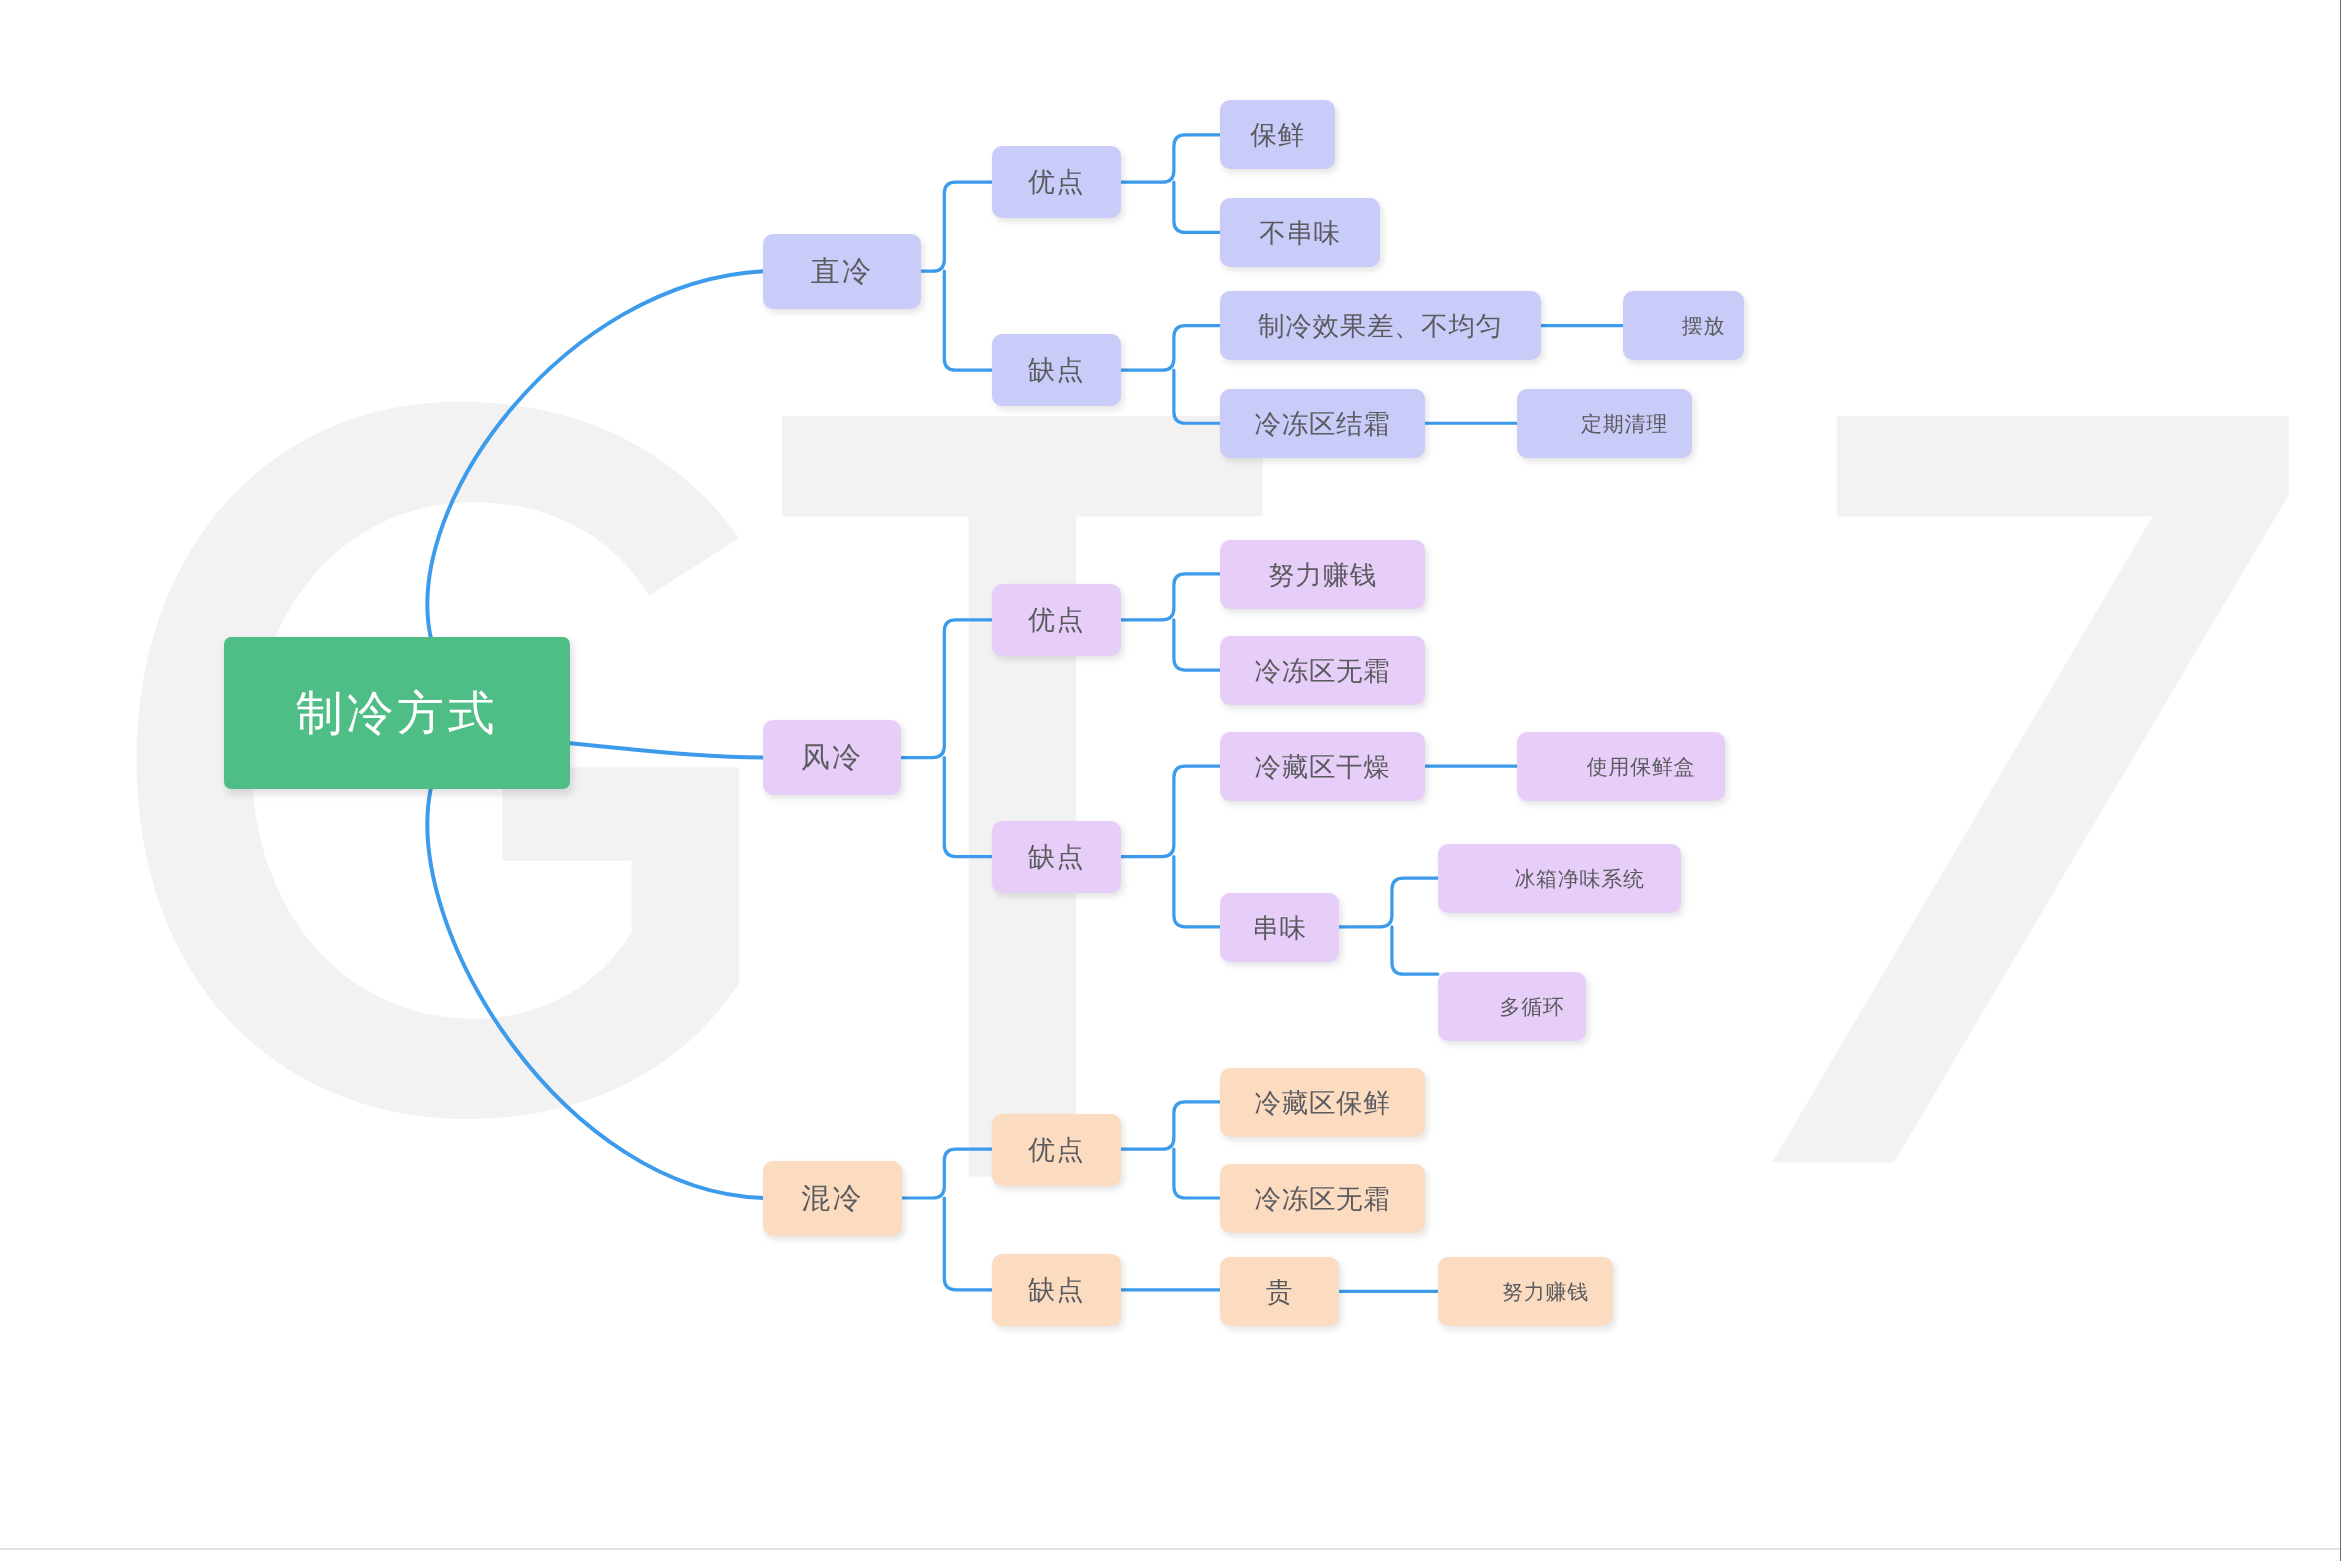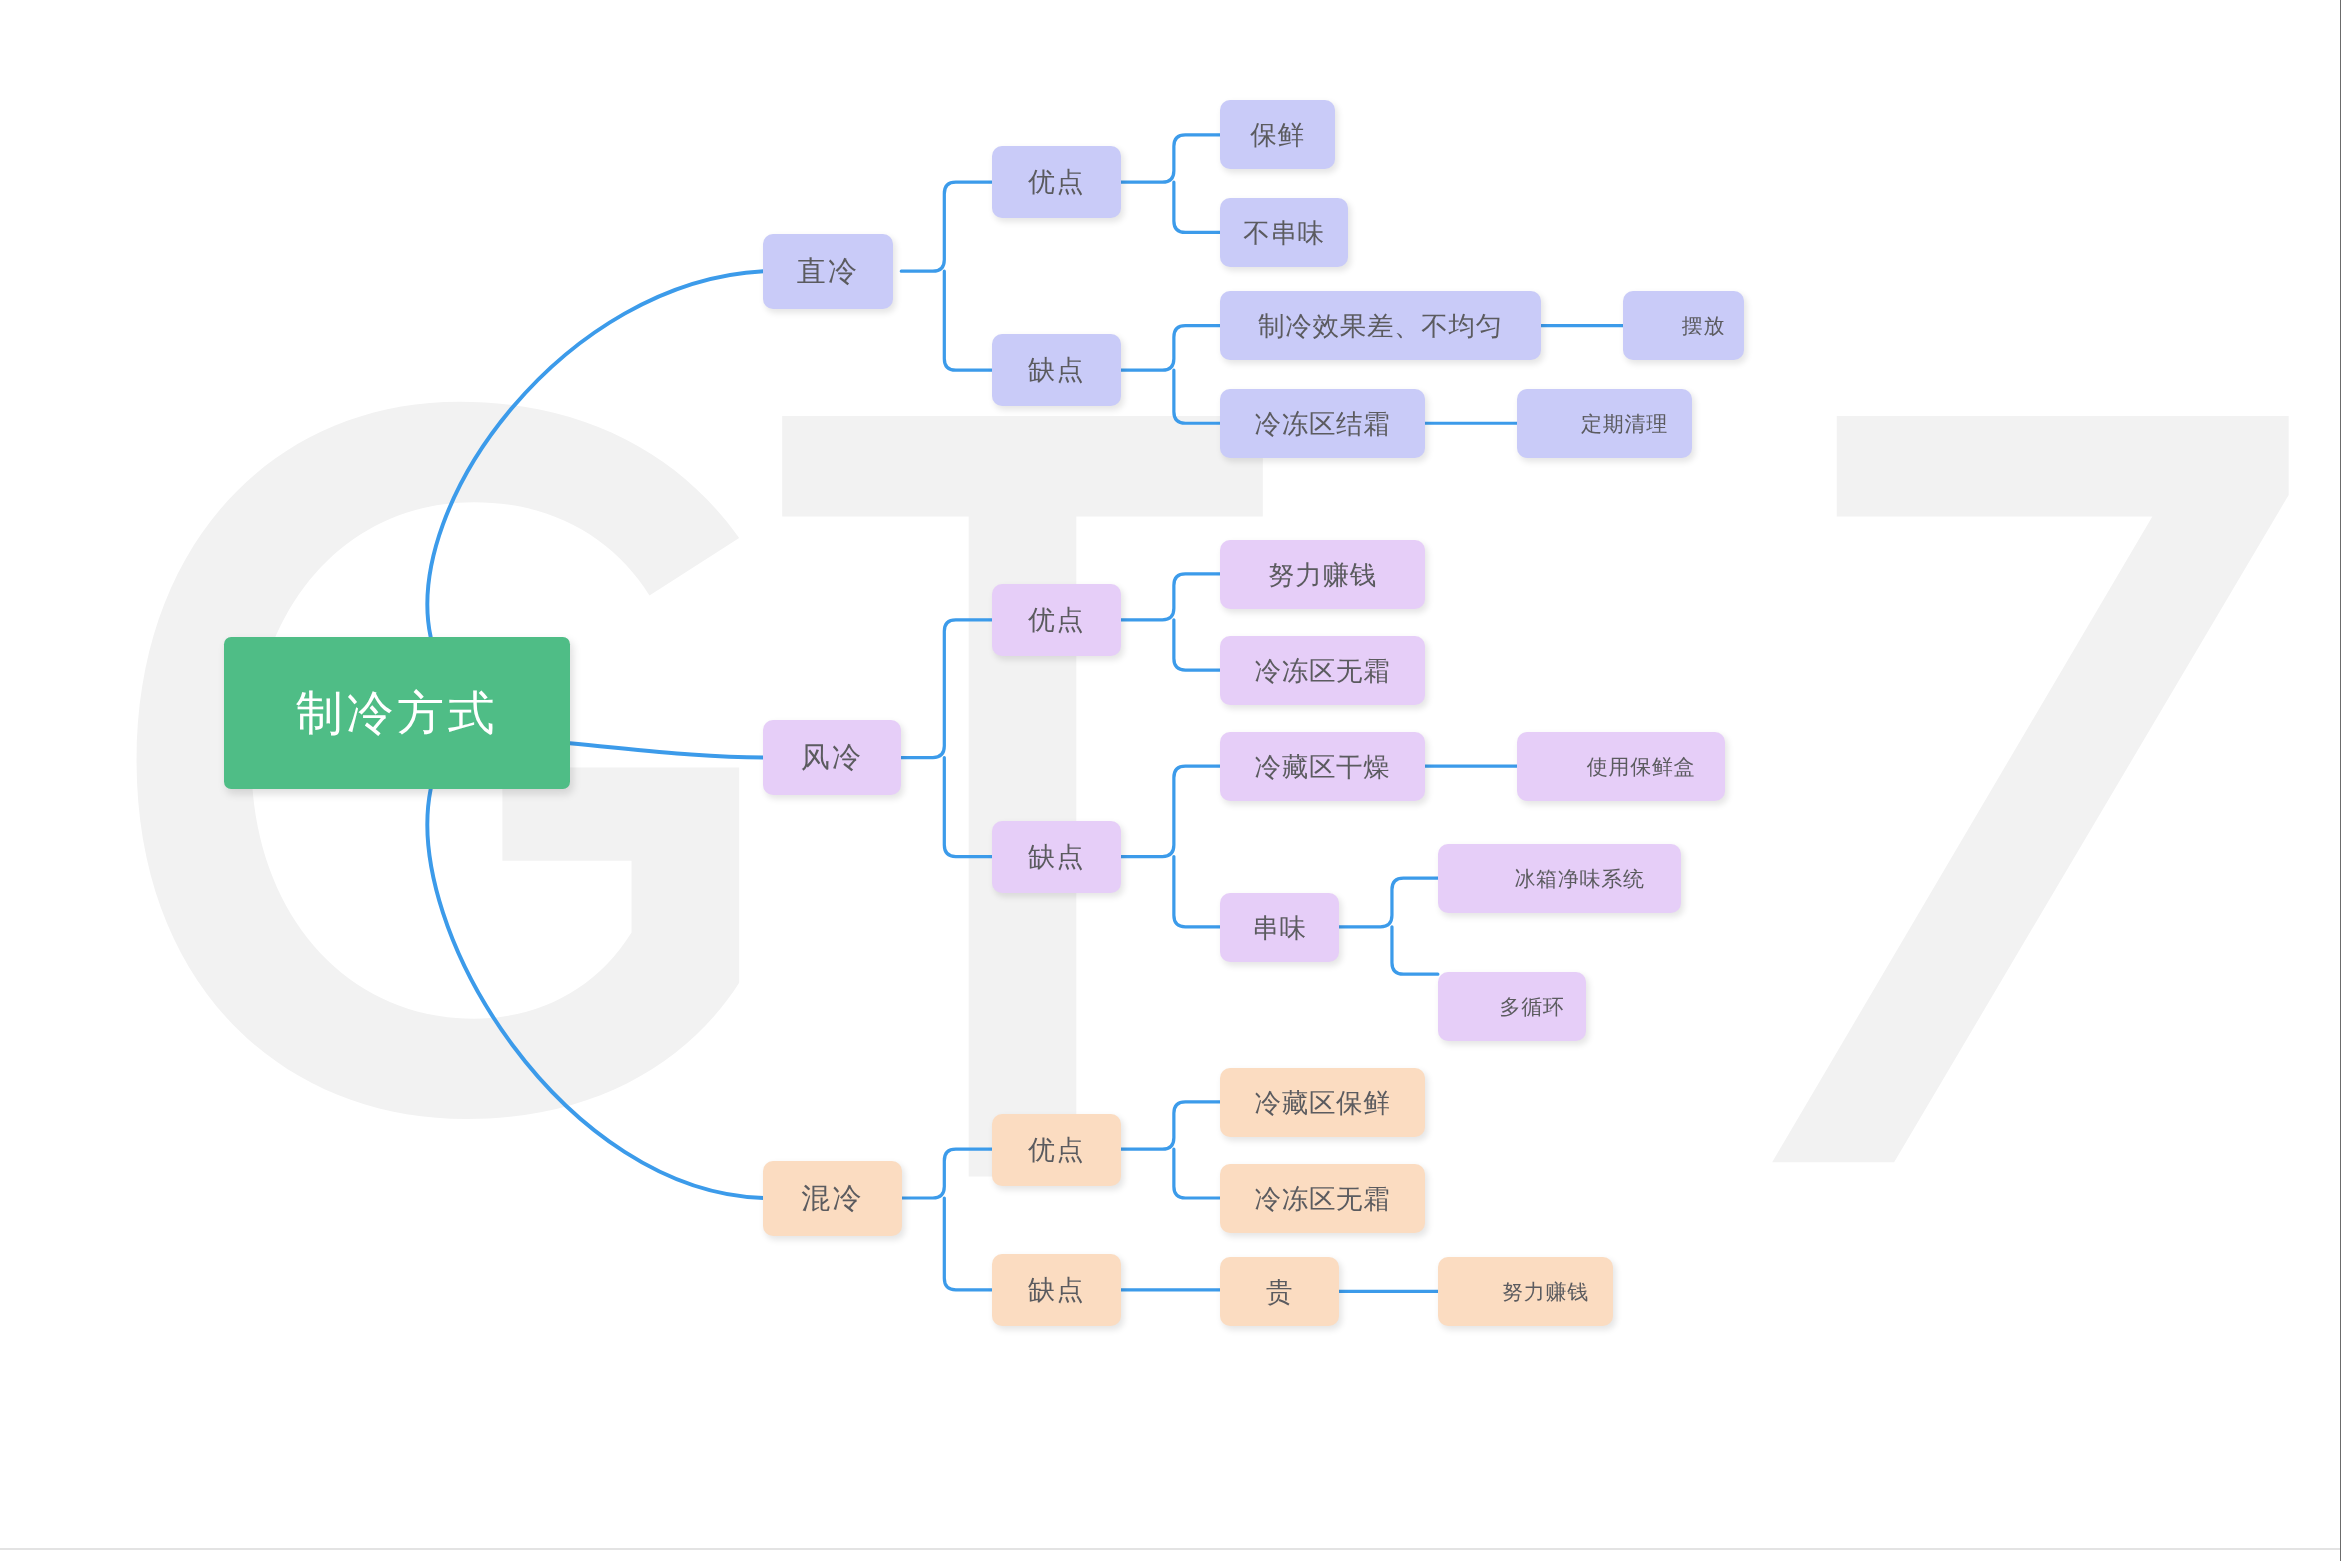--- a/index.html
+++ b/index.html
@@ -108,30 +108,30 @@
     <path class="link" d="M1636 1602 V 1654 Q1636 1670 1652 1670 H 1700"></path>
 
     <path class="link" d="M1562 1798 H 1700"></path>
     <path class="link" d="M1866 1800 H 2004"></path>
   </svg>
 
   <div id="nodes">
       <div class="node root" style="left: 224px; top: 637px; width: 346px; height: 152px;">
         <span>制冷方式</span>
       </div>
-      <div class="node lvl1 b1" style="left: 763px; top: 234px; width: 130px; height: 75px;">
+      <div class="node lvl1 b1" style="left: 763px; top: 234px; width: 158px; height: 75px;">
         <span>直冷</span>
       </div>
       <div class="node lvl2 b1" style="left: 992px; top: 146px; width: 129px; height: 72px;">
         <span>优点</span>
       </div>
       <div class="node lvl3 b1" style="left: 1220px; top: 100px; width: 115px; height: 69px;">
         <span>保鲜</span>
       </div>
-      <div class="node lvl3 b1" style="left: 1220px; top: 198px; width: 128px; height: 69px;">
+      <div class="node lvl3 b1" style="left: 1220px; top: 198px; width: 160px; height: 69px;">
         <span>不串味</span>
       </div>
       <div class="node lvl2 b1" style="left: 992px; top: 334px; width: 129px; height: 72px;">
         <span>缺点</span>
       </div>
       <div class="node lvl3 b1" style="left: 1220px; top: 291px; width: 321px; height: 69px;">
         <span>制冷效果差、不均匀</span>
       </div>
       <div class="node lvl4 b1" style="left: 1623px; top: 291px; width: 121px; height: 69px;">
         <span>摆放</span>

